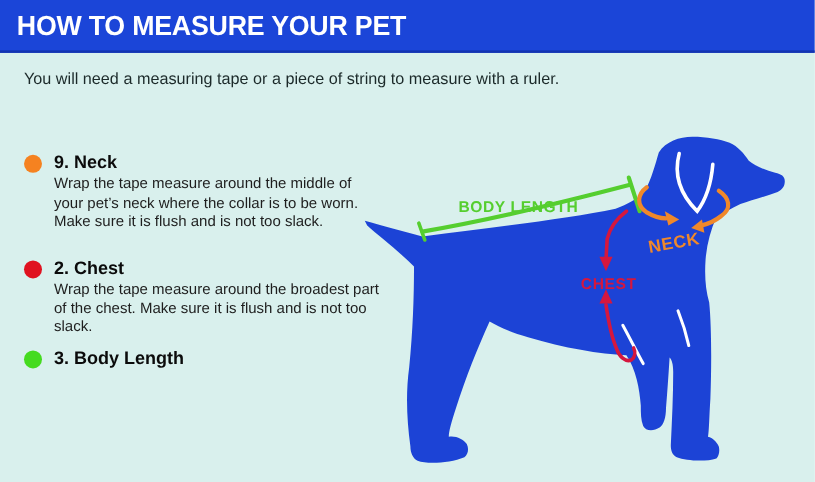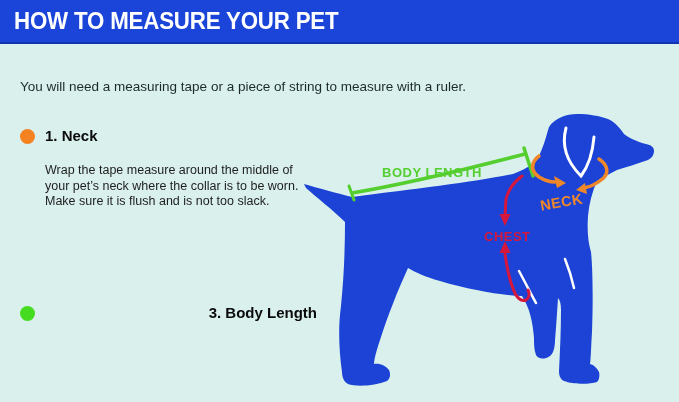--- a/index.html
+++ b/index.html
@@ -13,52 +13,59 @@
     background:#1B45D8;border-bottom:2px solid #1334B0;
     display:flex;align-items:center;box-sizing:border-box;
   }
   .header h1{
     margin:0 0 0 14px;font-size:23px;font-weight:800;color:#fff;
     letter-spacing:-0.2px;transform:scaleX(0.97);transform-origin:left center;
     white-space:nowrap;
   }
   .intro{
     position:absolute;left:20px;top:55px;width:640px;
-    font-size:13.5px;line-height:22px;color:#1c2a2a;margin-top:21px;
+    font-size:13.5px;line-height:22px;color:#1c2a2a;
   }
   .section{position:absolute;left:20px;display:flex;align-items:flex-start;}
   .bullet{width:15px;height:15px;border-radius:50%;flex:0 0 auto;margin-top:2px;}
   .sec-text{margin-left:10px;width:272px;}
   .sec-title{font-size:15px;font-weight:bold;color:#0b0b0b;line-height:18px;}
-  .sec-body{font-size:12.5px;line-height:15.5px;color:#1e1e1e;margin-top:18px;}
-  .s1{top:127px;} .s2{top:215px;} .s3{top:304px;text-align:right;}
+  .sec-body{font-size:12.5px;line-height:15.5px;color:#1e1e1e;margin-top:1px;}
+  .s1{top:127px;} .s2{top:215px;} .s3{top:290px;}
   .diagram{position:absolute;left:300px;top:100px;}
   .lbl{font-weight:bold;letter-spacing:0.5px;}
 </style>
 </head>
 <body>
 
 <div class="stage" style="background-color: rgb(217, 240, 237); padding-left: 20px;">
 
   <div class="header" style="background-color: rgb(27, 69, 216);">
     <h1 style="color: rgb(255, 255, 255);">HOW TO MEASURE YOUR PET</h1>
   </div>
 
   <div class="intro">
     <div>You will need a measuring tape or a piece of string to measure with a ruler.</div>
   </div>
 
   <div class="section s1">
     <div class="bullet" style="background-color: rgb(245, 130, 32);"></div>
     <div class="sec-text">
-      <div class="sec-title">1. Neck</div>
+      <div class="sec-title">9. Neck</div>
       <div class="sec-body">Wrap the tape measure around the middle of your pet’s neck where the collar is to be worn. Make sure it is flush and is not too slack.</div>
     </div>
   </div>
 
+  <div class="section s2">
+    <div class="bullet" style="background-color: rgb(224, 18, 32);"></div>
+    <div class="sec-text">
+      <div class="sec-title">2. Chest</div>
+      <div class="sec-body">Wrap the tape measure around the broadest part of the chest. Make sure it is flush and is not too slack.</div>
+    </div>
+  </div>
 
   <div class="section s3">
     <div class="bullet" style="background-color: rgb(69, 219, 32);"></div>
     <div class="sec-text">
       <div class="sec-title">3. Body Length</div>
     </div>
   </div>
 
   <svg class="diagram" width="379" height="302" viewBox="0 0 379 302">
 

